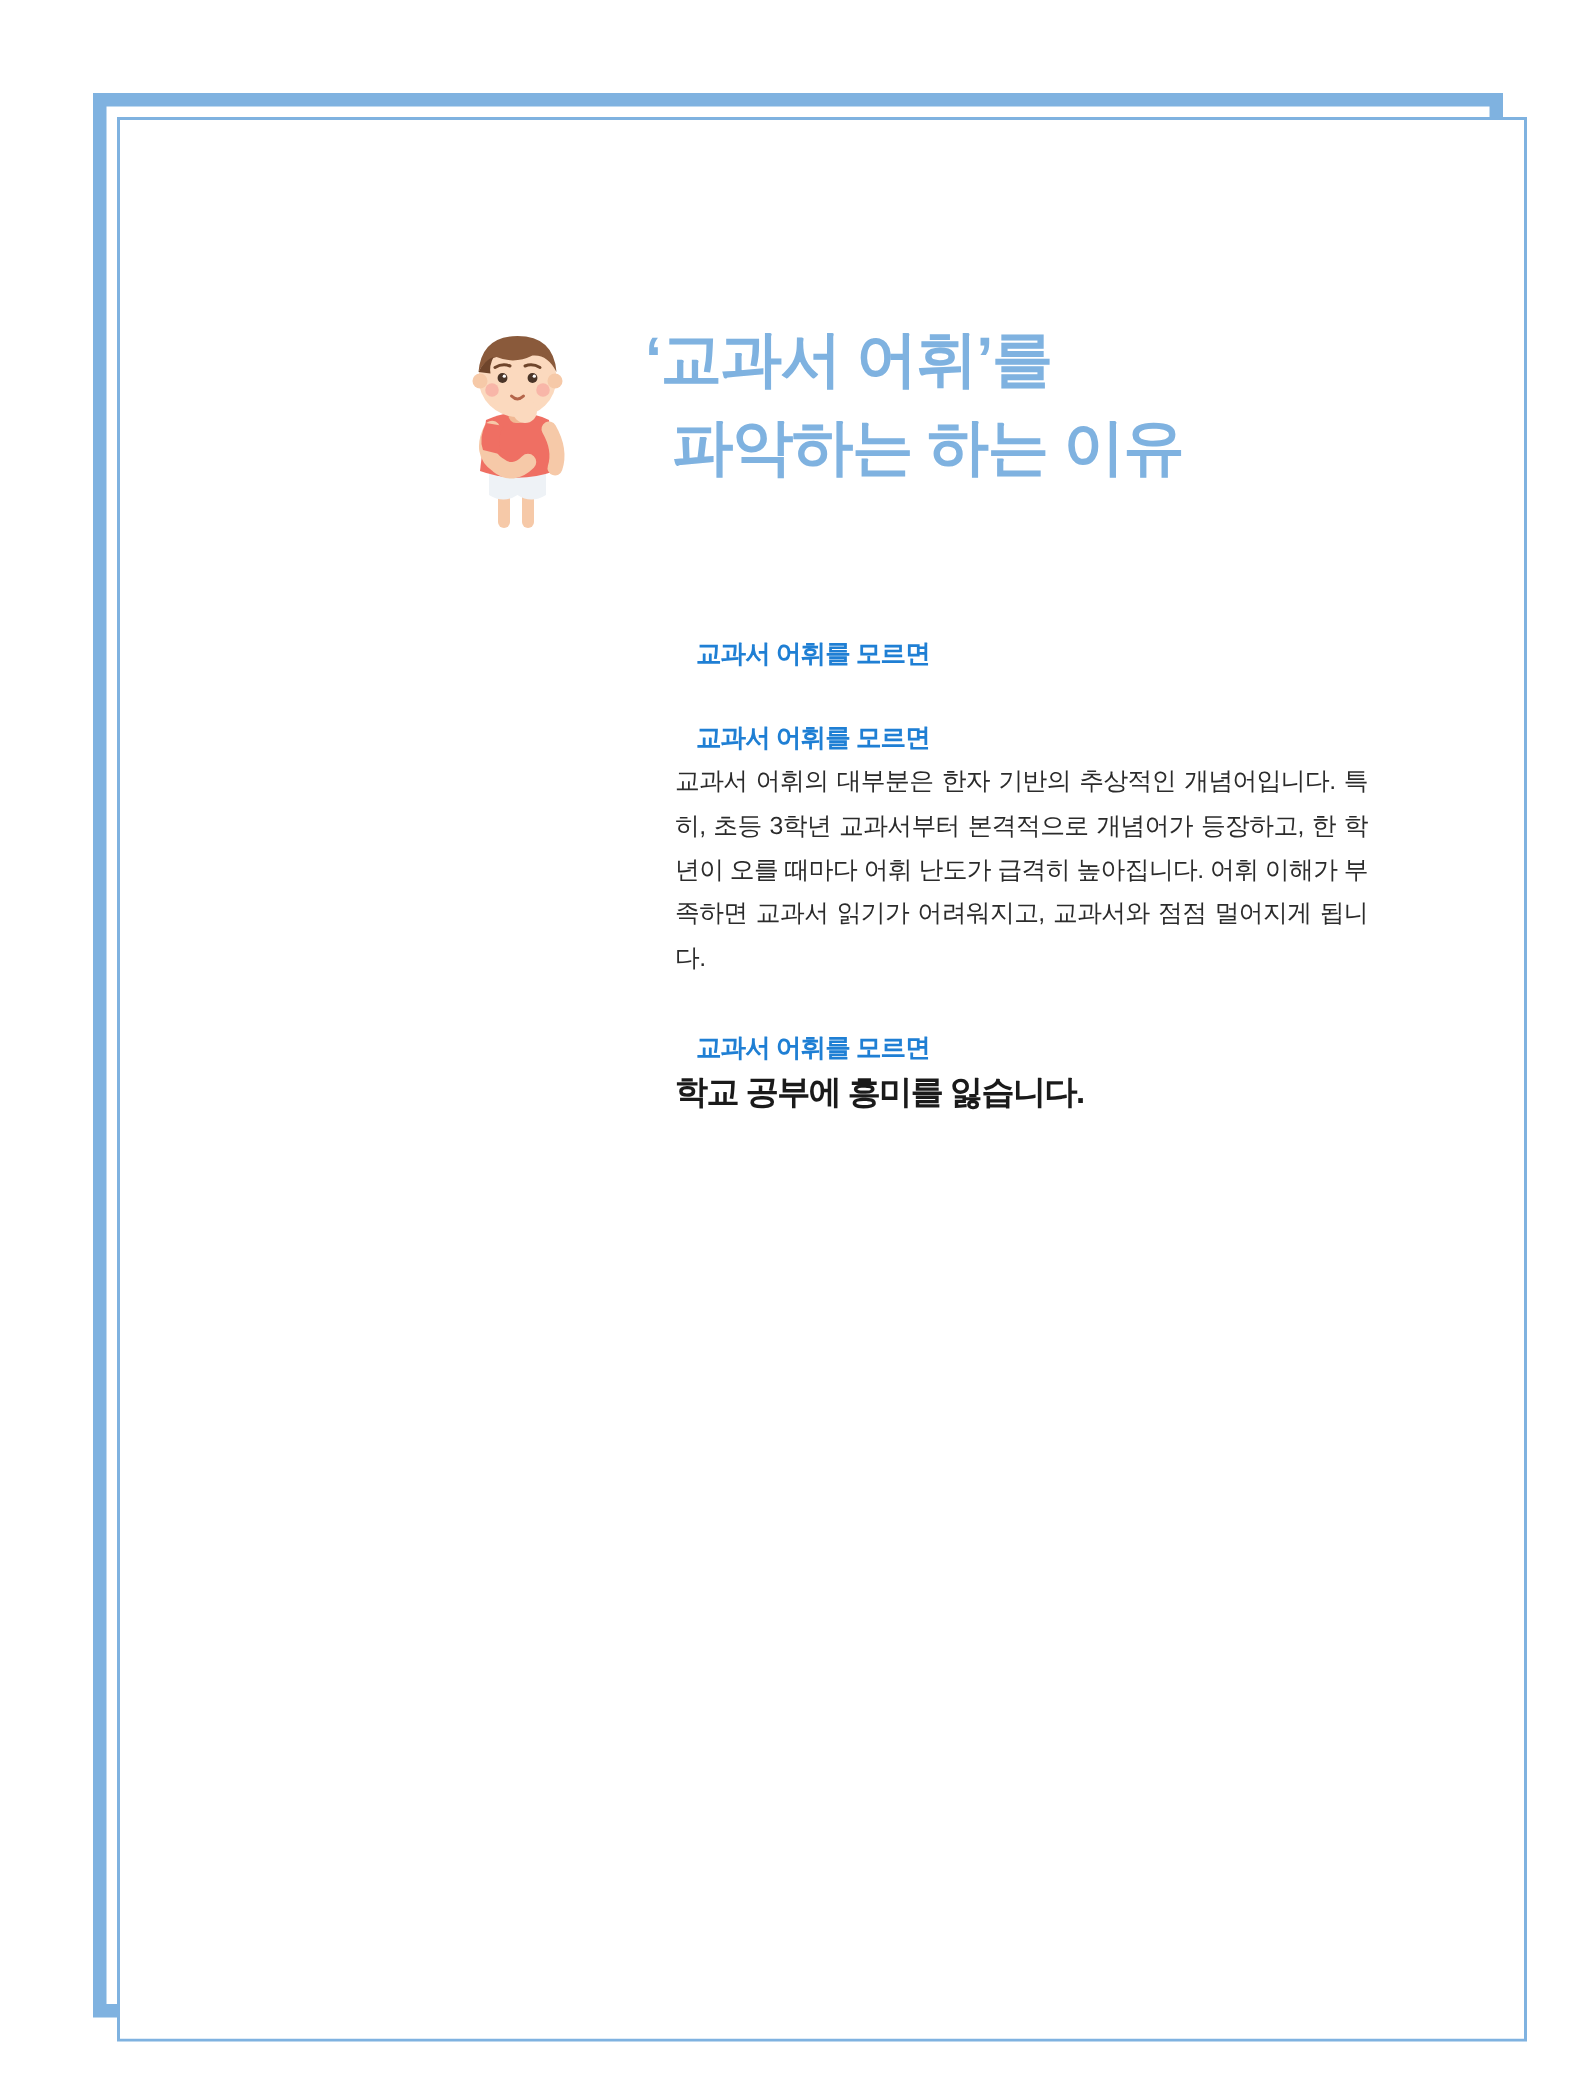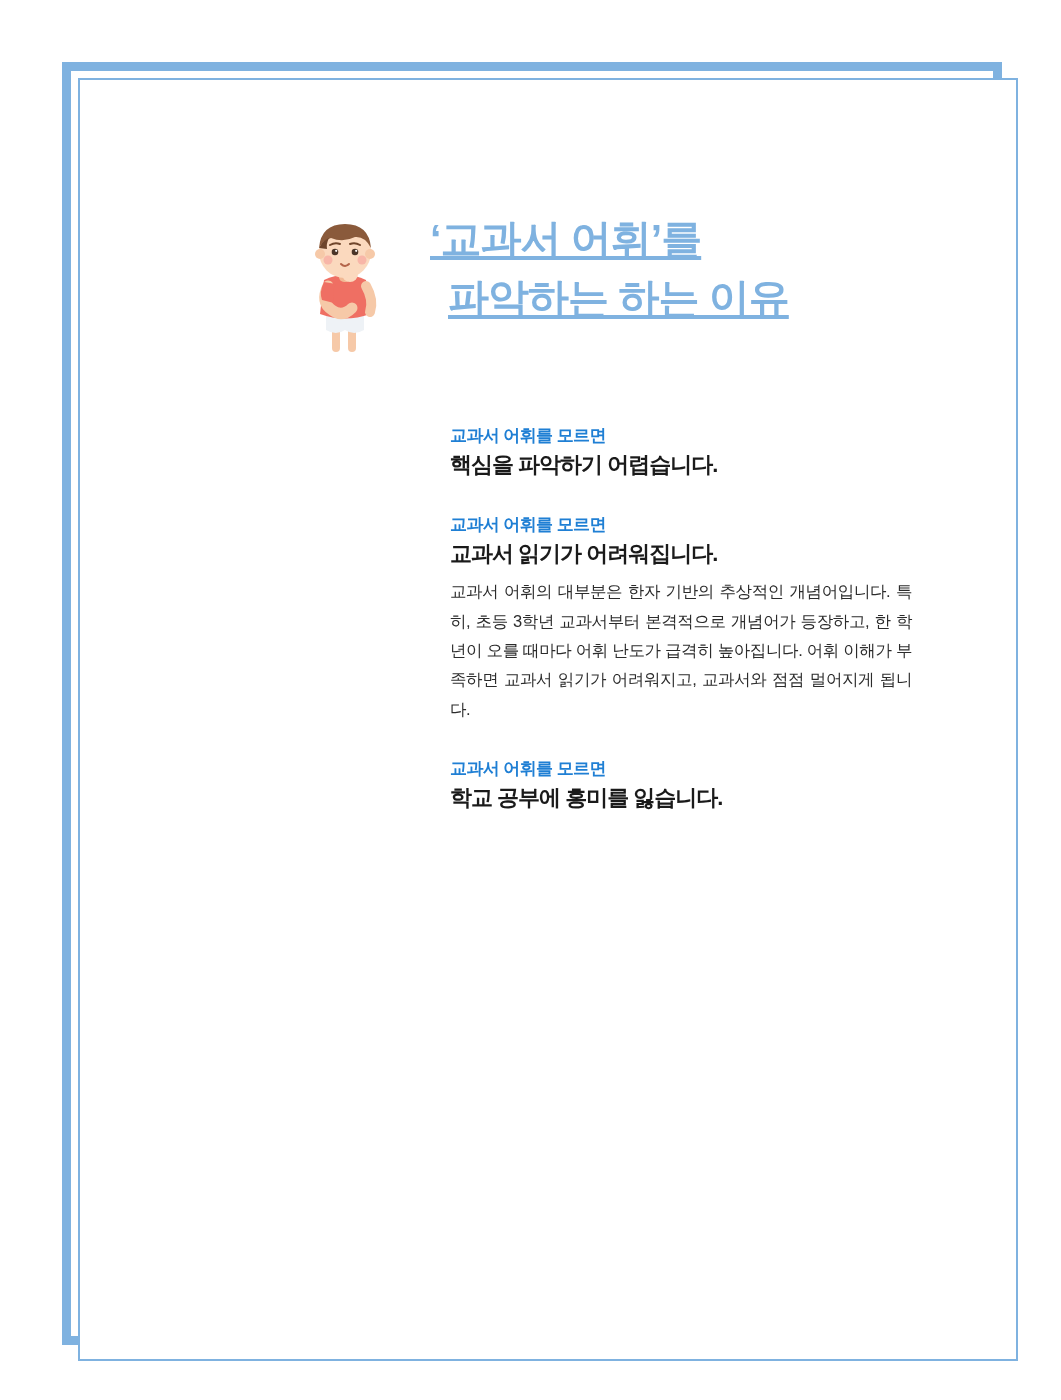--- a/index.html
+++ b/index.html
@@ -84,21 +84,20 @@
     width: 520px;
   }
   .title-line {
     font-family: "Liberation Sans", sans-serif;
     font-size: 41px;
     font-weight: bold;
     color: #7fb2e0;
     letter-spacing: -1px;
     line-height: 1.45;
     white-space: nowrap;
-    text-decoration: underline;
   }
   .title-line.second {
     padding-left: 18px;
   }
 
   
   .sections {
     position: absolute;
     left: 450px;
     top: 425px;
@@ -108,21 +107,21 @@
     margin-bottom: 34px;
   }
   .section:last-child {
     margin-bottom: 0;
   }
   .kicker {
     font-size: 17px;
     font-weight: bold;
     color: #1f7fd4;
     letter-spacing: -0.6px;
-    margin: 0 0 4px 0;
+    margin: 0 0 4px 14px;
     line-height: 1.3;
   }
   .headline {
     font-size: 22px;
     font-weight: bold;
     color: #1a1a1a;
     letter-spacing: -1px;
     margin: 0 0 9px 0;
     line-height: 1.3;
   }
@@ -195,26 +194,24 @@
         <div class="title-line">‘교과서 어휘’를</div>
         <div class="title-line second">파악하는 하는 이유</div>
       </div>
 
     </div>
 
     <div class="sections">
 
       <div class="section">
         <p class="kicker">교과서 어휘를 모르면</p>
-        <p class="headline">핵심을 파악하기 어렵습니다.</p>
       </div>
 
       <div class="section">
         <p class="kicker">교과서 어휘를 모르면</p>
-        <p class="headline">교과서 읽기가 어려워집니다.</p>
         <p class="body-text">교과서 어휘의 대부분은 한자 기반의 추상적인 개념어입니다. 특히, 초등 3학년 교과서부터 본격적으로 개념어가 등장하고, 한 학년이 오를 때마다 어휘 난도가 급격히 높아집니다. 어휘 이해가 부족하면 교과서 읽기가 어려워지고, 교과서와 점점 멀어지게 됩니다.</p>
       </div>
 
       <div class="section">
         <p class="kicker">교과서 어휘를 모르면</p>
         <p class="headline">학교 공부에 흥미를 잃습니다.</p>
       </div>
 
     </div>
 

